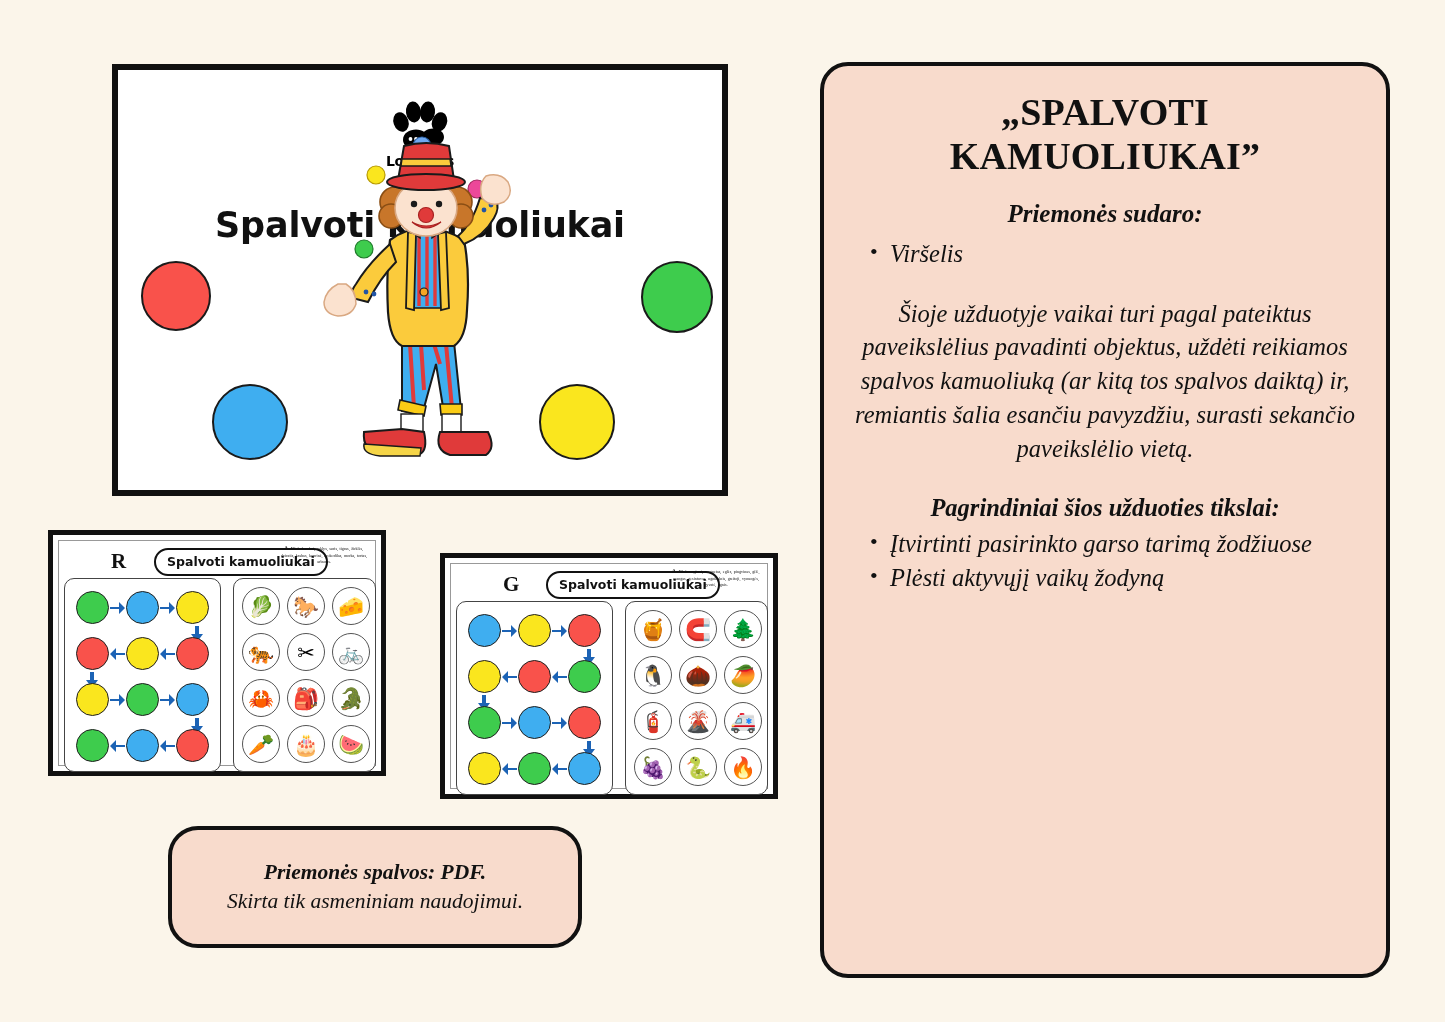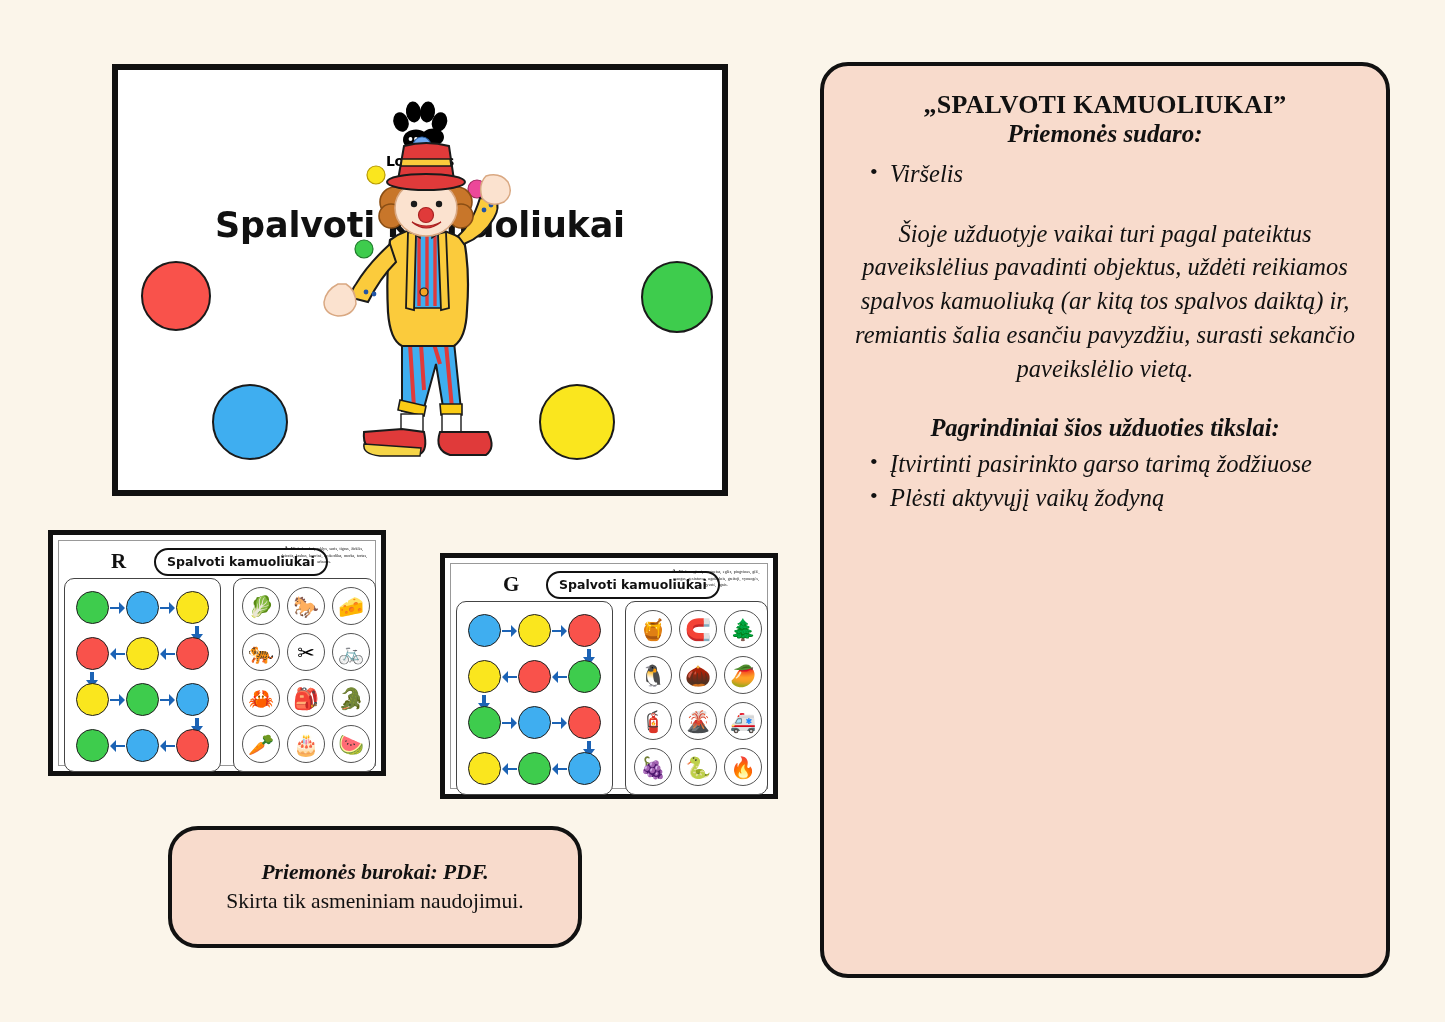--- a/index.html
+++ b/index.html
@@ -183,42 +183,44 @@
   }
   #pdf-line1 {
     font-size: 21.5px;
     font-weight: 700;
     font-style: italic;
     color: #111;
     margin-bottom: 4px;
   }
   #pdf-line2 {
     font-size: 21.5px;
+    font-style: italic;
     color: #111;
   }
 
   
   #info-panel {
     position: absolute;
     left: 820px;
     top: 62px;
     width: 570px;
     height: 916px;
     background: #F8DBCC;
     border: 4px solid #111111;
     border-radius: 28px;
     padding: 24px 26px 20px 26px;
     font-family: "Liberation Serif", serif;
     color: #111;
   }
   #info-title {
     text-align: center;
-    font-size: 26px;
+    font-size: 38px;
     font-weight: 700;
     letter-spacing: 0.2px;
+    margin-bottom: 22px;
   }
   #components-heading {
     text-align: center;
     font-size: 25px;
     font-weight: 700;
     font-style: italic;
     margin-bottom: 10px;
   }
   ul.info-list {
     list-style: none;
@@ -573,21 +575,21 @@
         <div class="pic-cell" style="left: 53px; top: 100px;">🌋</div>
         <div class="pic-cell" style="left: 98px; top: 100px;">🚑</div>
         <div class="pic-cell" style="left: 8px; top: 146px;">🍇</div>
         <div class="pic-cell" style="left: 53px; top: 146px;">🐍</div>
         <div class="pic-cell" style="left: 98px; top: 146px;">🔥</div>
       </div>
   </div>
 </div>
 
 <div id="pdf-card">
-  <div id="pdf-line1">Priemonės burokai: PDF.</div>
+  <div id="pdf-line1">Priemonės spalvos: PDF.</div>
   <div id="pdf-line2">Skirta tik asmeniniam naudojimui.</div>
 </div>
 
 <div id="info-panel">
   <div id="info-title">„SPALVOTI KAMUOLIUKAI”</div>
 
   <div id="components-heading">Priemonės sudaro:</div>
   <ul class="info-list" id="components-list">
     <li>Viršelis</li>
   </ul>

